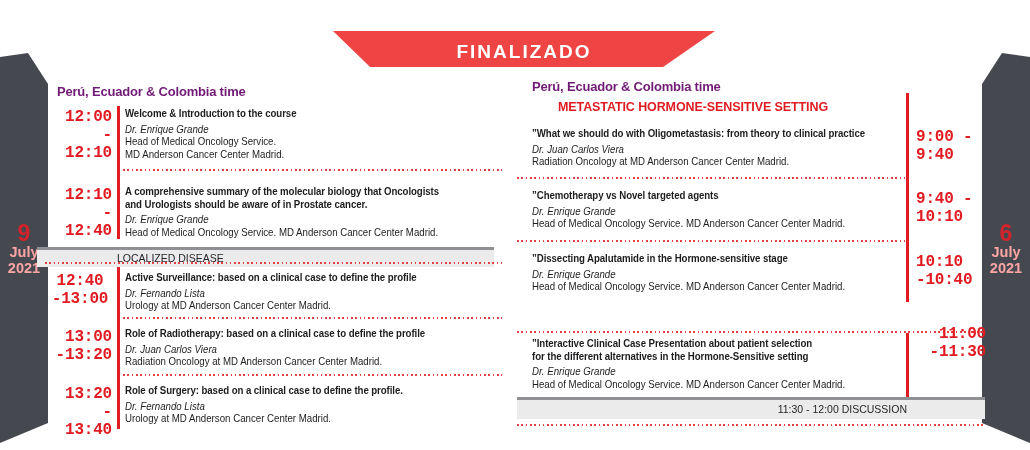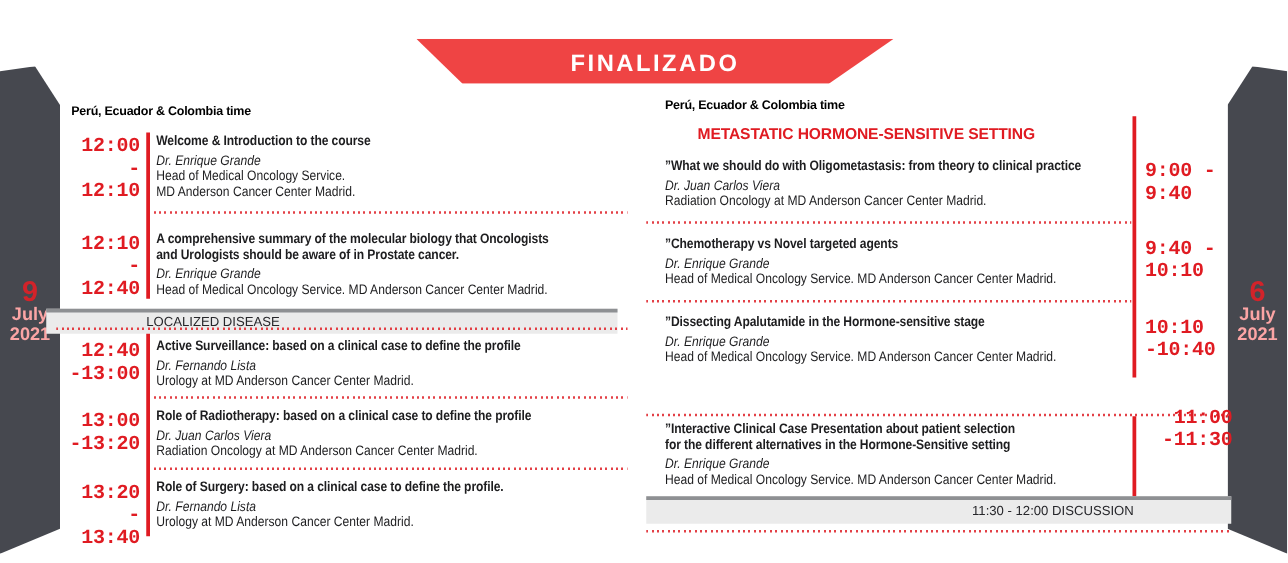--- a/index.html
+++ b/index.html
@@ -14,21 +14,21 @@
   .banner span{color:#ffffff;font-weight:bold;font-size:19px;letter-spacing:2px;}
 
   
   .dayband{top:53px;width:48px;height:392px;background:#46484f;}
   .dayband.left{left:0;clip-path:polygon(0 4px,28px 0,100% 31px,100% 370px,0 390px);}
   .dayband.right{left:982px;clip-path:polygon(100% 4px,20px 0,0 31px,0 370px,100% 390px);}
   .daystack{position:absolute;top:170px;left:0;width:100%;text-align:center;font-weight:bold;}
   .daynum{font-size:23px;line-height:21px;color:#d2232a;}
   .daymon,.dayyear{font-size:14.5px;line-height:16px;color:#fca5a5;}
 
-  .tz-header{color:#000000;font-weight:bold;font-size:10px;letter-spacing:-0.2px;}
+  .tz-header{color:#701a75;font-weight:bold;font-size:13px;letter-spacing:-0.2px;}
   .sec-header{color:#e01b22;font-weight:bold;font-size:12.5px;letter-spacing:-0.1px;padding-left:26px;}
 
   .time{color:#e01b22;font-weight:bold;font-size:16px;letter-spacing:-0.2px;font-family:Liberation Mono, monospace;}
   .time.tl{left:48px;width:64px;text-align:right;}
   .time.tr{left:916px;width:70px;text-align:left;}
 
   .vline{width:3px;background:#e01b22;}
 
   .session{font-size:11px;color:#1d1d1f;line-height:12.5px;transform:scaleX(0.88);transform-origin:left top;}
   .session .title{font-weight:bold;white-space:pre-line;letter-spacing:-0.1px;}
@@ -85,21 +85,21 @@
   <div class="abs session" style="left:125px;top:185px;width:430px;">
     <div class="title">A comprehensive summary of the molecular biology that Oncologists
 and Urologists should be aware of in Prostate cancer.</div>
     <div class="speaker">Dr. Enrique Grande</div>
     <div class="role">Head of Medical Oncology Service. MD Anderson Cancer Center Madrid.</div>
   </div>
 
   <div class="abs band l" style="top:239px;">LOCALIZED DISEASE</div>
   <div class="abs dot" style="left:45px;top:262px;width:457px;"></div>
 
-  <div class="abs time tl" style="top:272px;">12:40 -13:00</div>
+  <div class="abs time tl" style="top:272px;text-align:center;">12:40 -13:00</div>
   <div class="abs session" style="left:125px;top:271px;width:430px;">
     <div class="title">Active Surveillance: based on a clinical case to define the profile</div>
     <div class="speaker">Dr. Fernando Lista</div>
     <div class="role">Urology at MD Anderson Cancer Center Madrid.</div>
   </div>
 
   <div class="abs dot" style="left:123px;top:317px;width:379px;"></div>
 
   <div class="abs time tl" style="top:328px;">13:00 -13:20</div>
   <div class="abs session" style="left:125px;top:327px;width:430px;">

